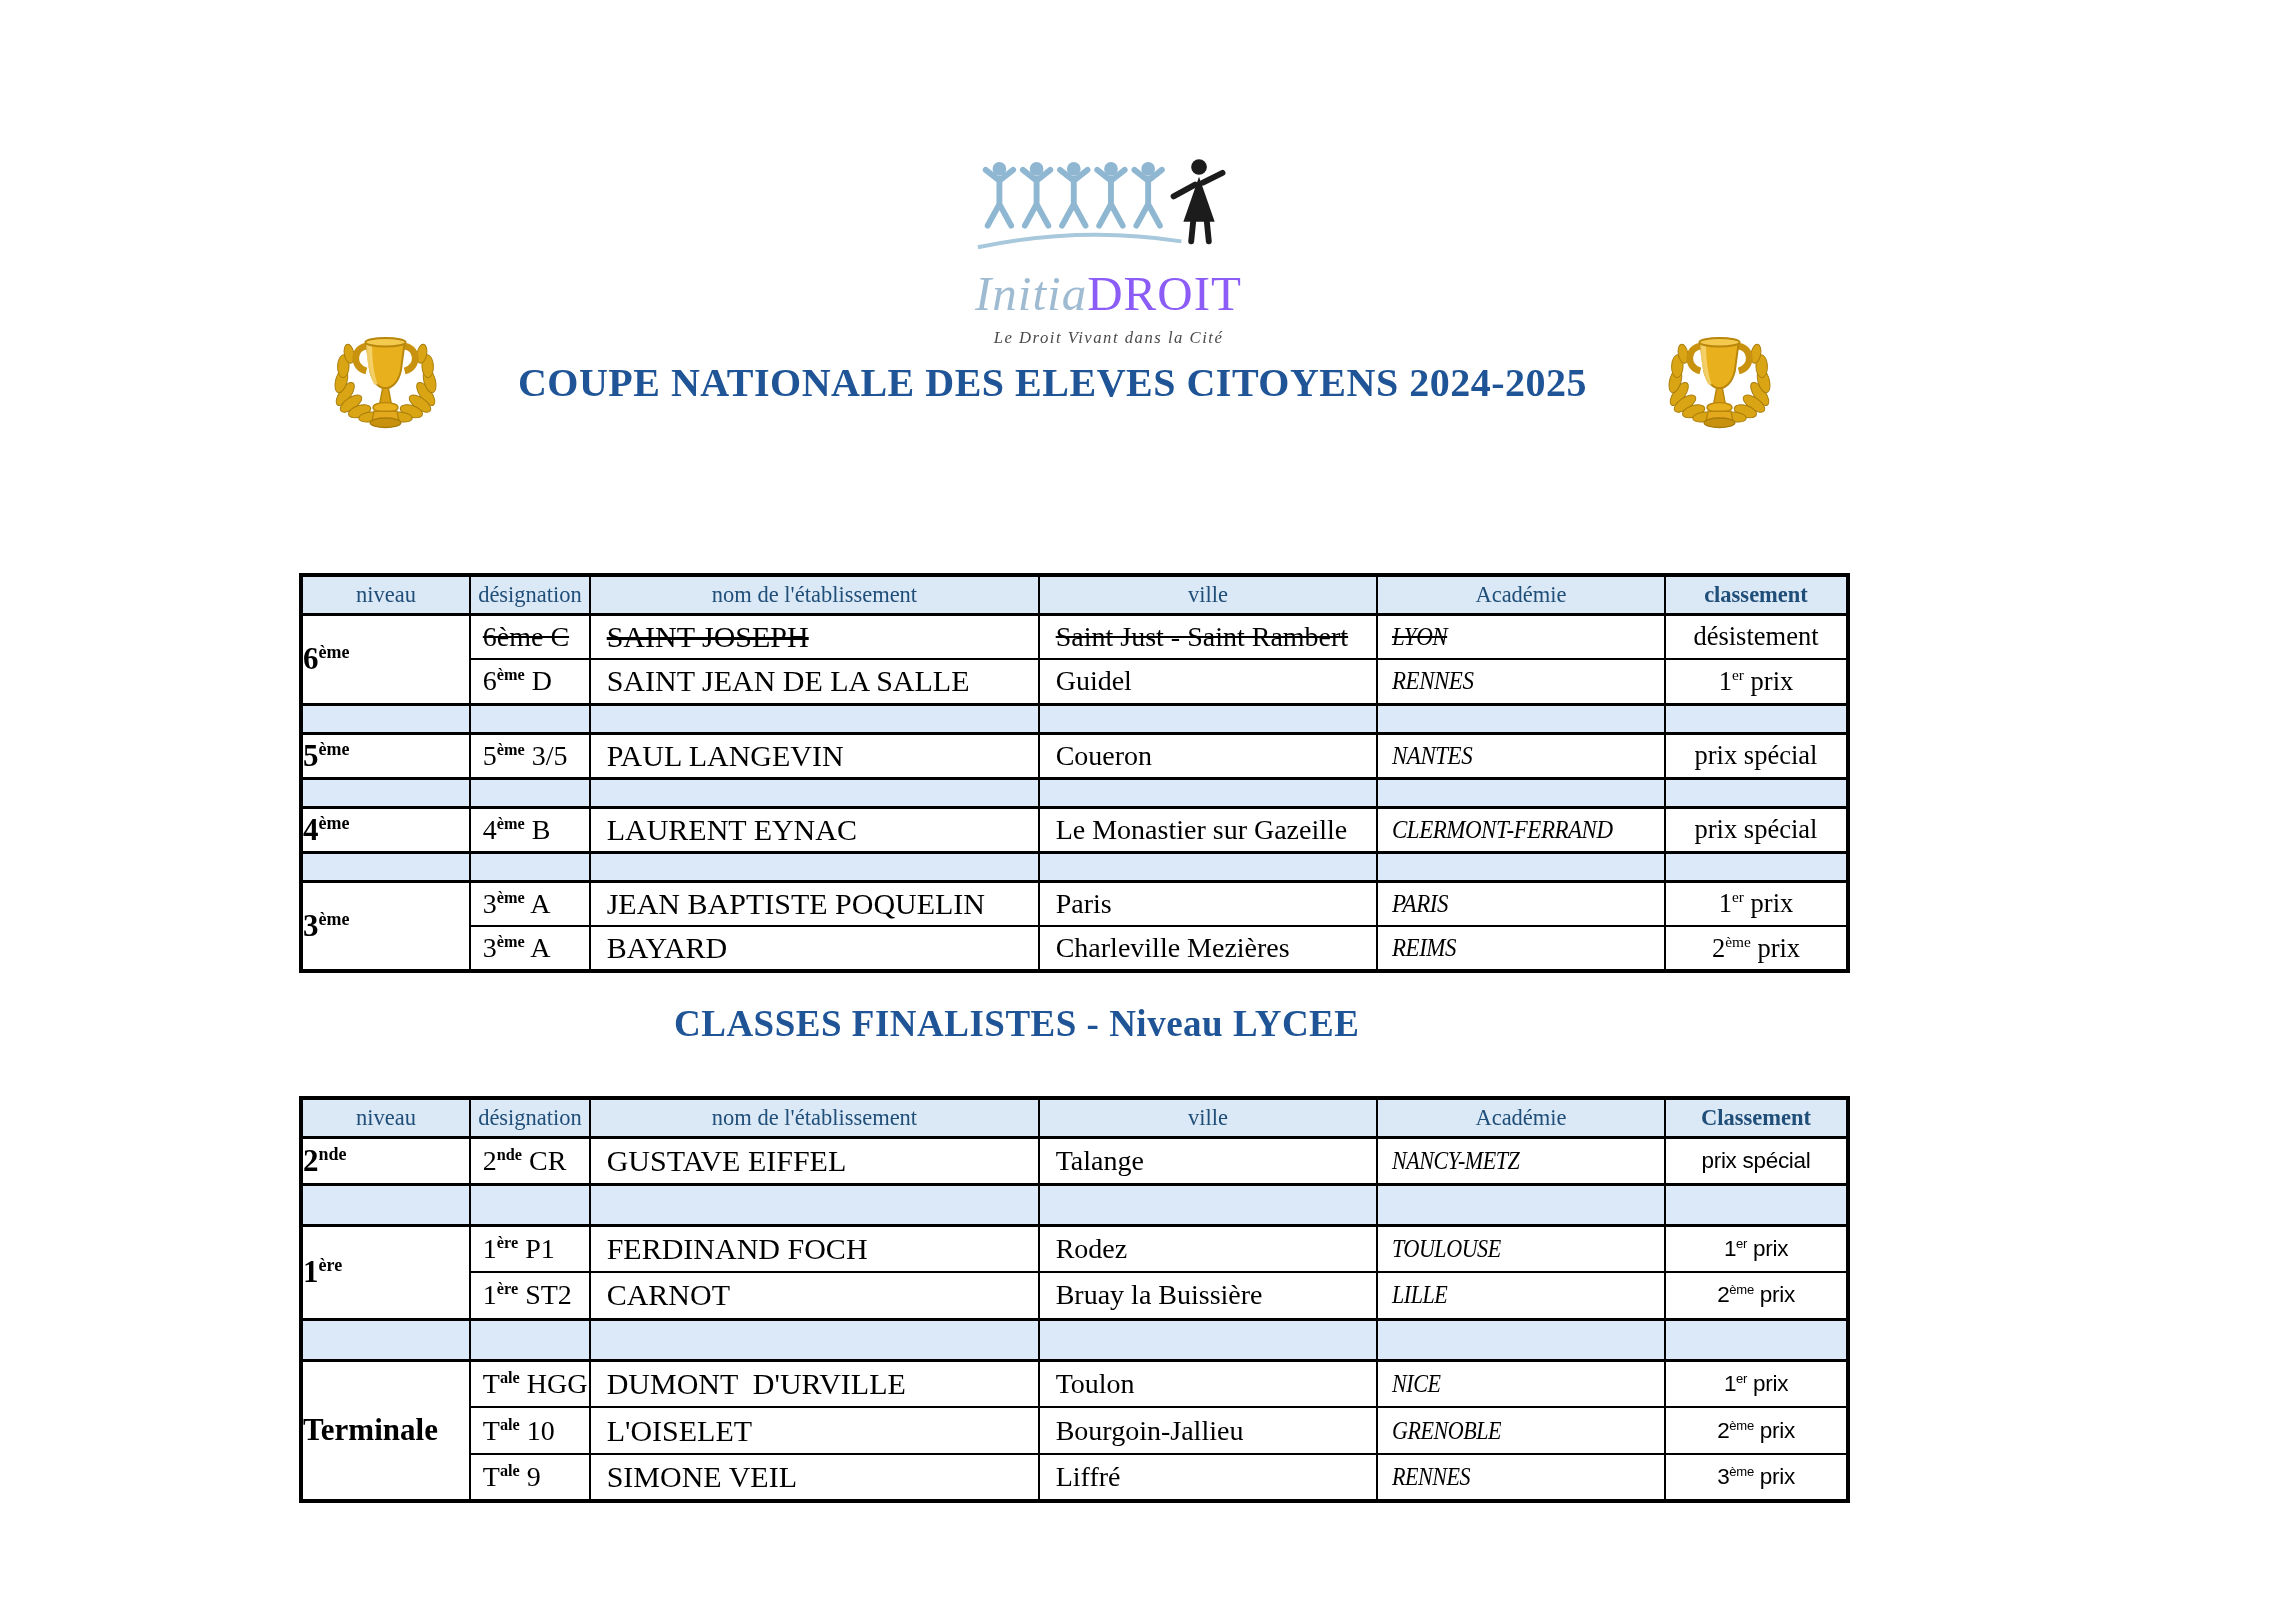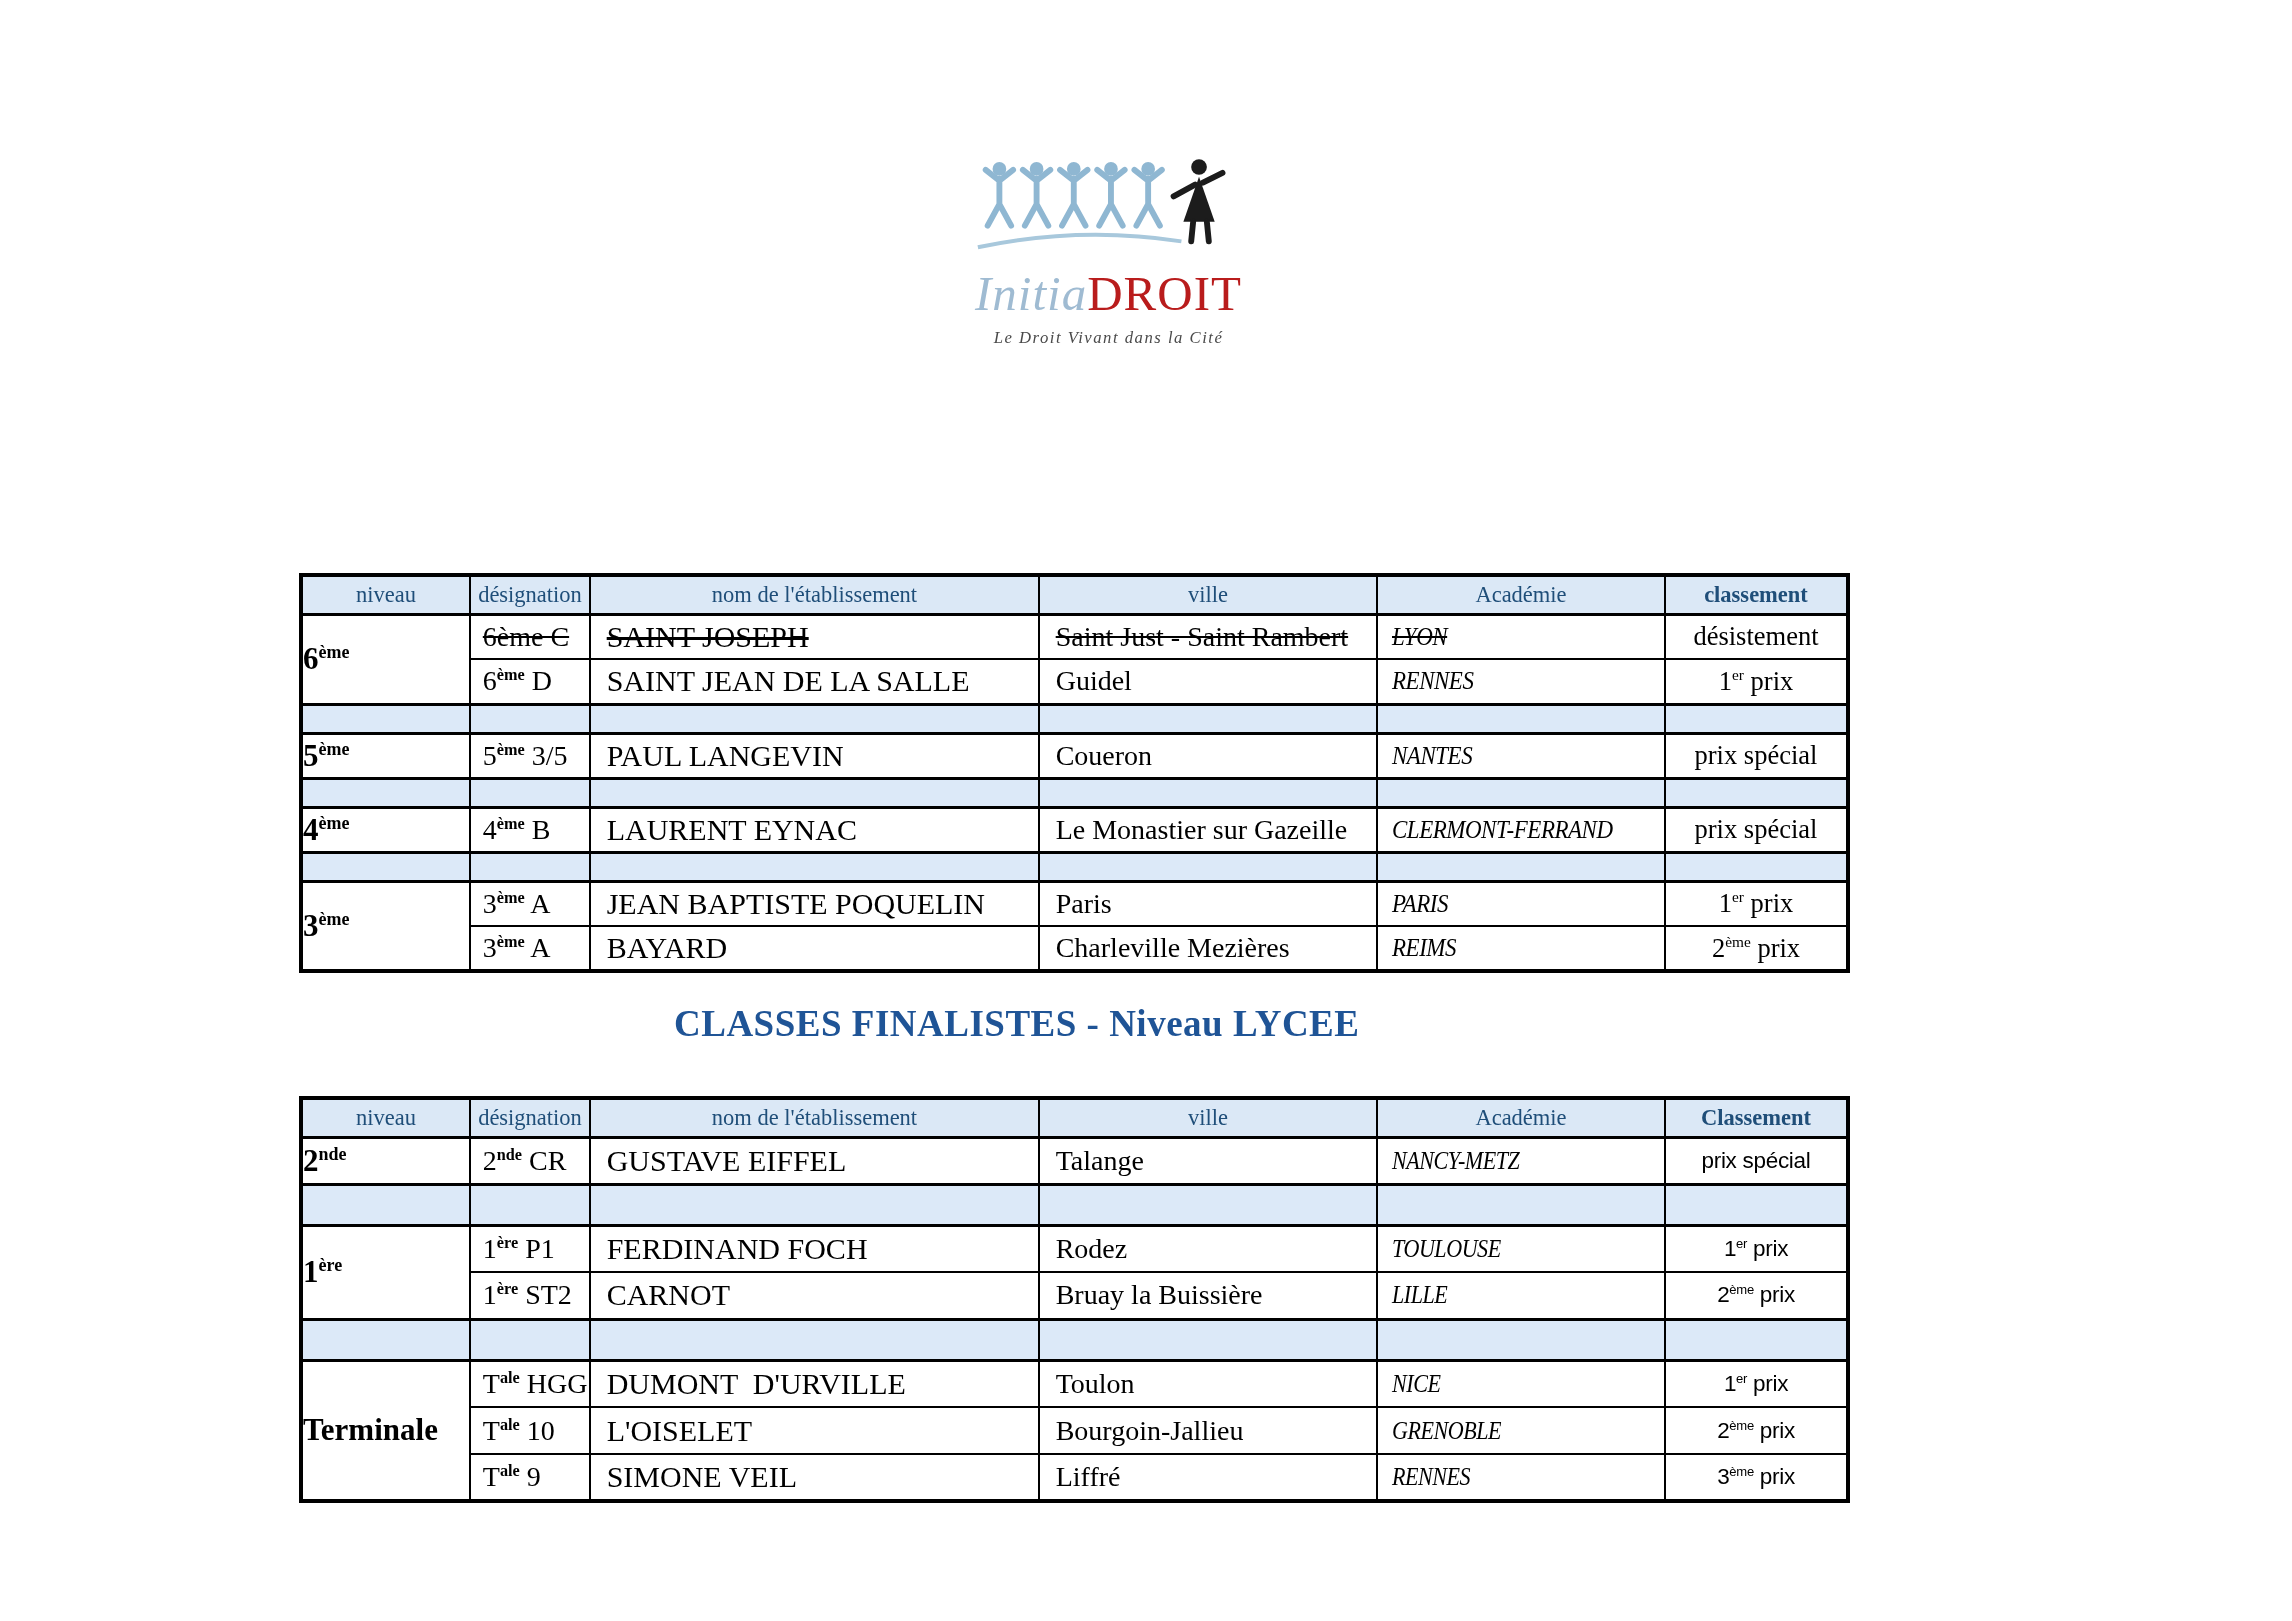--- a/index.html
+++ b/index.html
@@ -9,21 +9,21 @@
     position:relative;overflow:hidden;
   }
   .page{position:absolute;inset:0;}
 
   
   .logo-block{position:absolute;top:157px;left:0;right:0;text-align:center;}
   .logo-inner{display:inline-block;transform:translateX(-38px);}
   .logo-figures{display:block;margin:0 auto;}
   .logo-wordmark{font-size:49px;letter-spacing:1px;line-height:1.0;margin-top:2px;}
   .brand-light{color:#9fbbd2;font-style:italic;}
-  .brand-dark{color:#b91c1c;}
+  .brand-dark{color:#8b5cf6;}
   .logo-tagline{font-size:16.7px;font-style:italic;color:#4a4a4a;letter-spacing:1.5px;margin-top:9.8px;}
 
   
   .title-row{
     position:absolute;top:331px;left:328px;width:1449px;height:103px;
     display:flex;align-items:center;justify-content:space-between;
   }
   .doc-title{
     flex:1;text-align:center;
     color:#1f5496;font-weight:bold;font-size:40px;letter-spacing:0.5px;
@@ -143,20 +143,29 @@
           <path d="M228 28 L206 40 M236 26 L256 16" fill="none" stroke-width="6" stroke-linecap="round"></path>
           <path d="M226 66 L224 86 M240 66 L242 86" fill="none" stroke-width="6" stroke-linecap="round"></path>
         </g>
         <path d="M6 92 Q 110 70 214 86" fill="none" stroke="#a8c8dc" stroke-width="4"></path>
       </svg>
       <div class="logo-wordmark"><span class="brand-light">Initia</span><span class="brand-dark">DROIT</span></div>
       <div class="logo-tagline">Le Droit Vivant dans la Cité</div>
     </div>
   </div>
 
+  <div class="title-row">
+    <svg class="trophy" viewBox="0 0 120 100">
+        <use href="#trophy-def"></use>
+      </svg>
+    <div class="doc-title">COUPE NATIONALE DES ELEVES CITOYENS 2024-2025</div>
+    <svg class="trophy" viewBox="0 0 120 100">
+        <use href="#trophy-def"></use>
+      </svg>
+  </div>
 
   <div class="subtitle" id="subtitle-lycee">CLASSES FINALISTES  - Niveau LYCEE</div>
 
   <div class="tbl-wrap" id="t1-wrap">
     <table id="t1">
       <colgroup>
         <col style="width:169px">
           <col style="width:120px">
           <col style="width:449px">
         <col style="width:338px">

